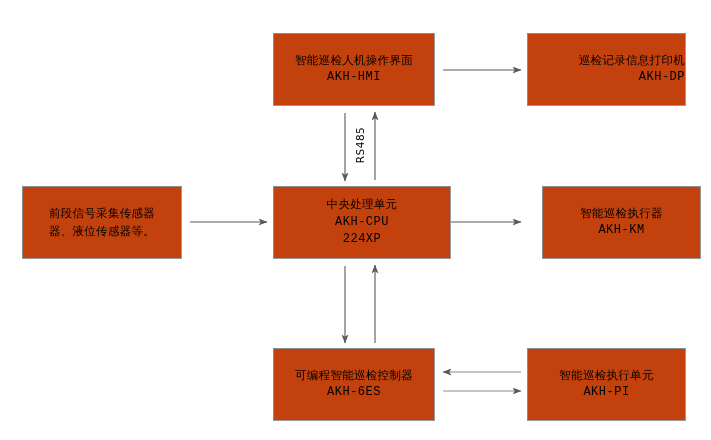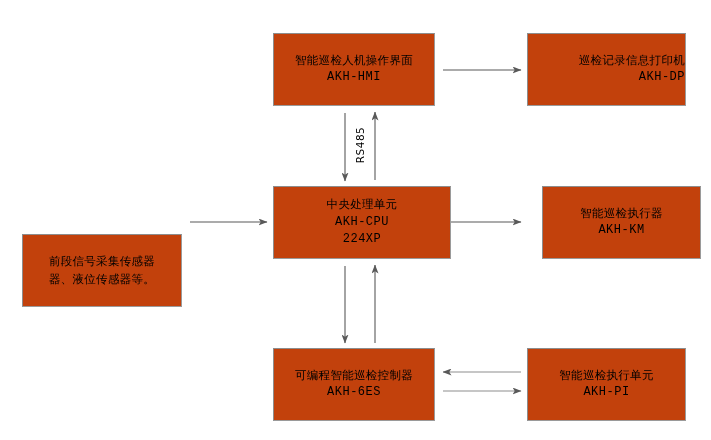--- a/index.html
+++ b/index.html
@@ -54,21 +54,21 @@
   .node.multi .line-cn {
     line-height: 1.5;
   }
   .node.sensors .line-cn {
     font-size: 11.5px;
   }
 
   
   #node-hmi      { left: 273px; top: 33px;  width: 162px; height: 73px; }
   #node-printer  { left: 527px; top: 33px;  width: 159px; height: 73px; align-items: flex-end; }
-  #node-sensors  { left: 22px;  top: 186px; width: 160px; height: 73px; margin-top: 48px; }
+  #node-sensors  { left: 22px;  top: 186px; width: 160px; height: 73px; }
   #node-cpu      { left: 273px; top: 186px; width: 178px; height: 73px; }
   #node-km       { left: 542px; top: 186px; width: 159px; height: 73px; }
   #node-6es      { left: 273px; top: 348px; width: 162px; height: 73px; }
   #node-pi       { left: 527px; top: 348px; width: 159px; height: 73px; }
 
   
   .edge-label {
     position: absolute;
     font-family: "DejaVu Sans", "Liberation Sans", sans-serif;
     font-size: 10.5px;

